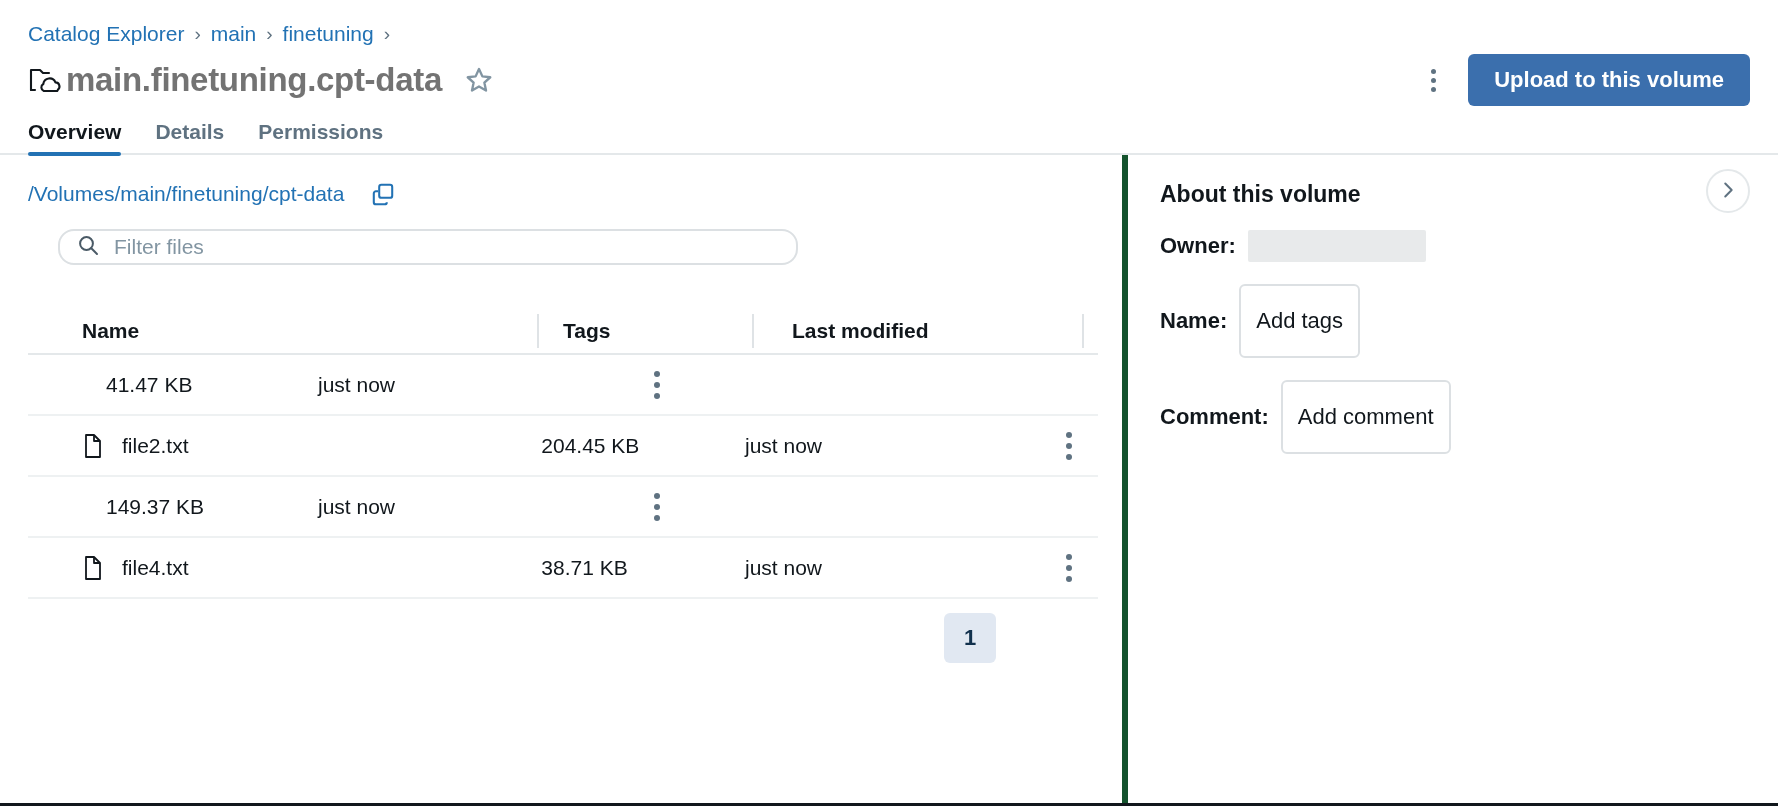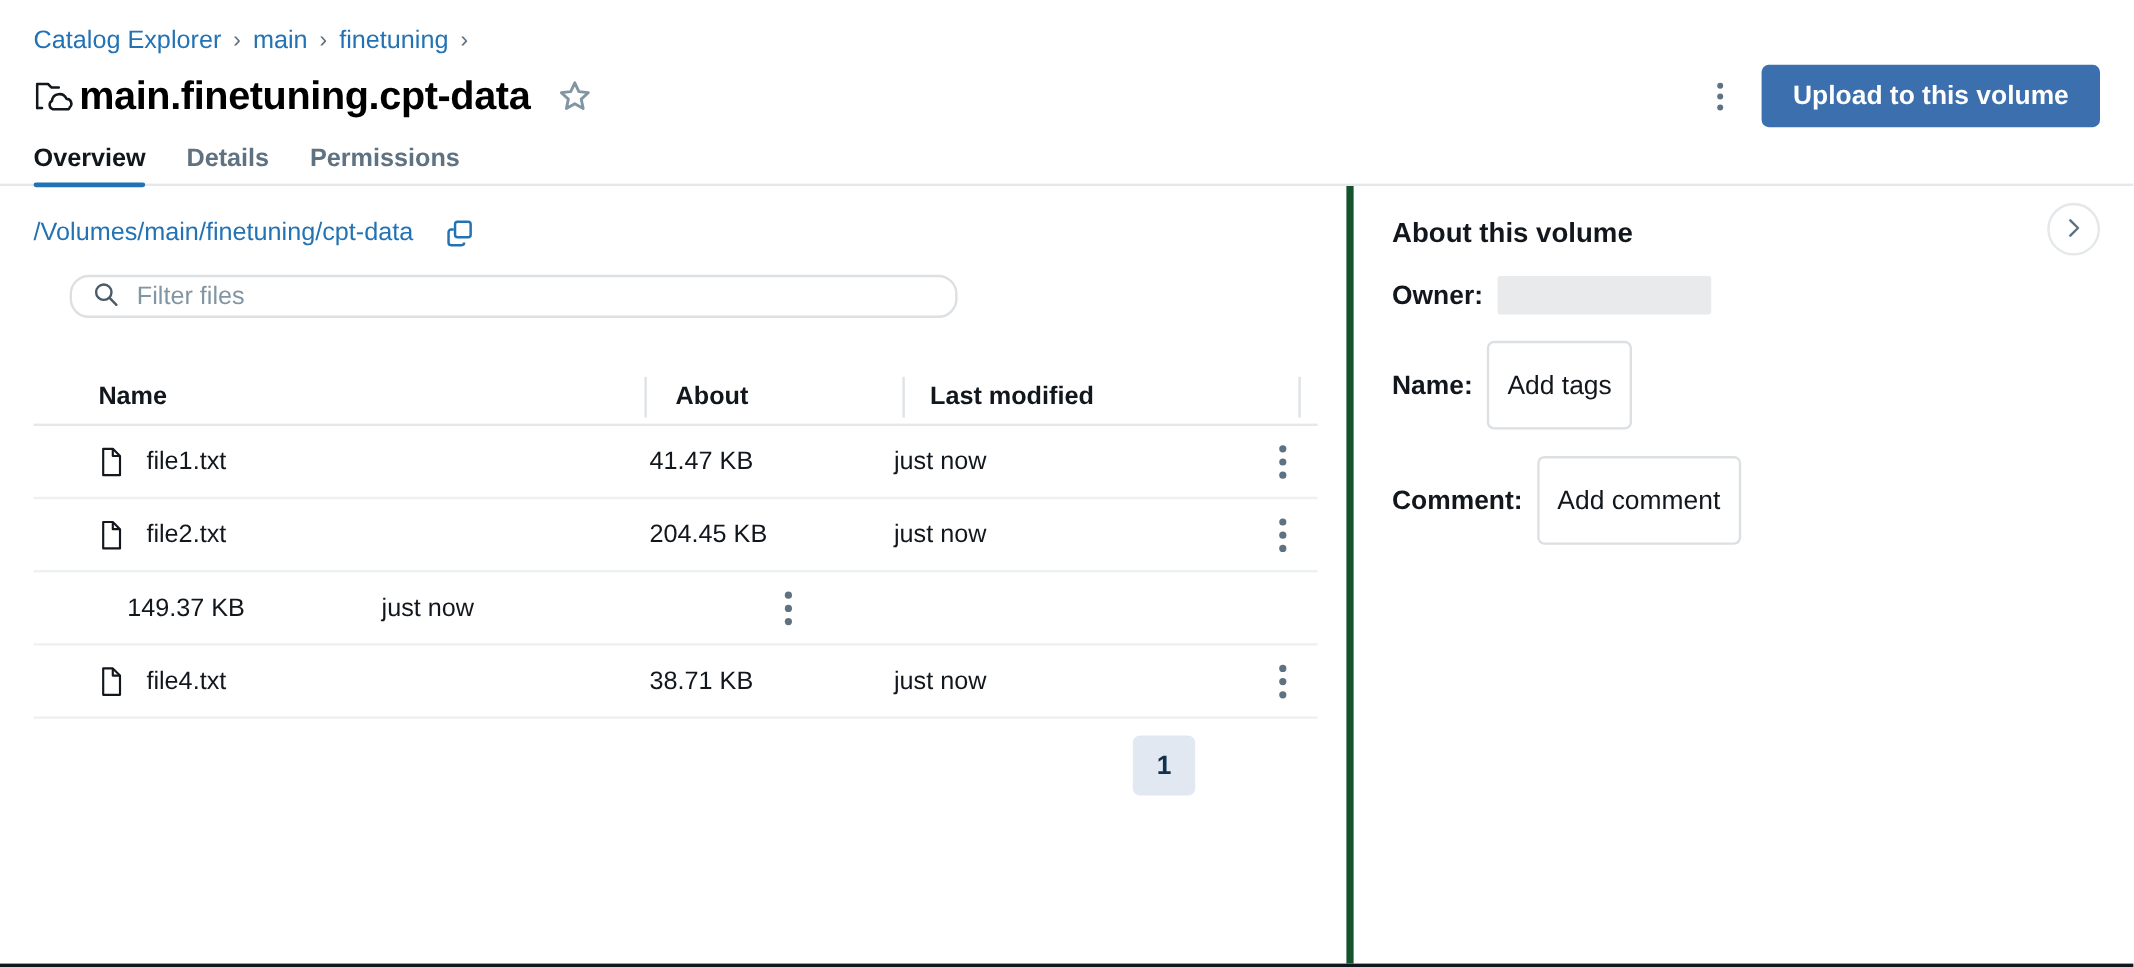--- a/index.html
+++ b/index.html
@@ -29,21 +29,21 @@
 
   
   .title-row {
     display: flex; align-items: center;
     padding: 8px 28px 0 28px;
     position: relative;
   }
   .vol-icon { width: 34px; height: 30px; flex: 0 0 auto; margin-right: 4px; }
   .page-title {
     font-size: 33px; font-weight: 700; letter-spacing: -0.3px;
-    color: #000000; white-space: nowrap;
+    color: #737373; white-space: nowrap;
   }
   .star-btn {
     margin-left: 20px; width: 34px; height: 34px;
     display: flex; align-items: center; justify-content: center;
     cursor: pointer;
   }
   .title-actions {
     margin-left: auto; display: flex; align-items: center; gap: 18px;
   }
   .kebab-btn {
@@ -116,21 +116,21 @@
     display: flex; align-items: center;
     height: 46px; border-bottom: 2px solid #e4e8ea;
     padding-left: 54px;
   }
   .th {
     font-size: 21px; font-weight: 700; color: #11171c;
     display: flex; align-items: center; height: 34px;
   }
   .col-name { width: 455px; }
   .col-size { width: 215px; padding-left: 24px; border-left: 2px solid #dfe3e6; }
-  .col-mod  { width: 330px; padding-left: 21px; border-left: 2px solid #dfe3e6; }
+  .col-mod  { width: 330px; padding-left: 38px; border-left: 2px solid #dfe3e6; }
   .col-act  { width: 10px;  border-left: 2px solid #dfe3e6; height: 34px; }
 
   .trow {
     display: flex; align-items: center;
     height: 61px; border-bottom: 2px solid #eef1f2;
     padding-left: 54px; cursor: pointer;
   }
   .cell { font-size: 21px; color: #11171c; display: flex; align-items: center; }
   .cell.name { width: 455px; gap: 18px; }
   .cell.size { width: 215px; padding-left: 24px; }
@@ -235,35 +235,26 @@
             <circle cx="10.5" cy="10.5" r="6.4"></circle>
             <path d="M15.3 15.3L21 21"></path>
           </svg>
         </span>
         <input class="filter-input" type="text" placeholder="Filter files" style="">
       </div>
 
       <div class="table">
         <div class="thead">
           <div class="th col-name">Name</div>
-          <div class="th col-size">About</div>
+          <div class="th col-size">Tags</div>
           <div class="th col-mod">Last modified</div>
           <div class="col-act"></div>
         </div>
 
         <div class="trow">
-          <div class="cell name">
-            <span class="file-icon">
-              <svg viewBox="0 0 22 26" width="22" height="26" fill="none" stroke="#11171c" stroke-width="1.8" stroke-linejoin="round">
-                <path d="M4 2h8l6 6v16H4z"></path>
-                  <path d="M12 2v6h6"></path>
-              </svg>
-            </span>
-            <span>file1.txt</span>
-          </div>
           <div class="cell size">41.47 KB</div>
           <div class="cell mod">just now</div>
           <div class="cell act">
             <span class="row-kebab">
                 <i></i>
                 <i></i>
                 <i></i>
               </span>
           </div>
         </div>

